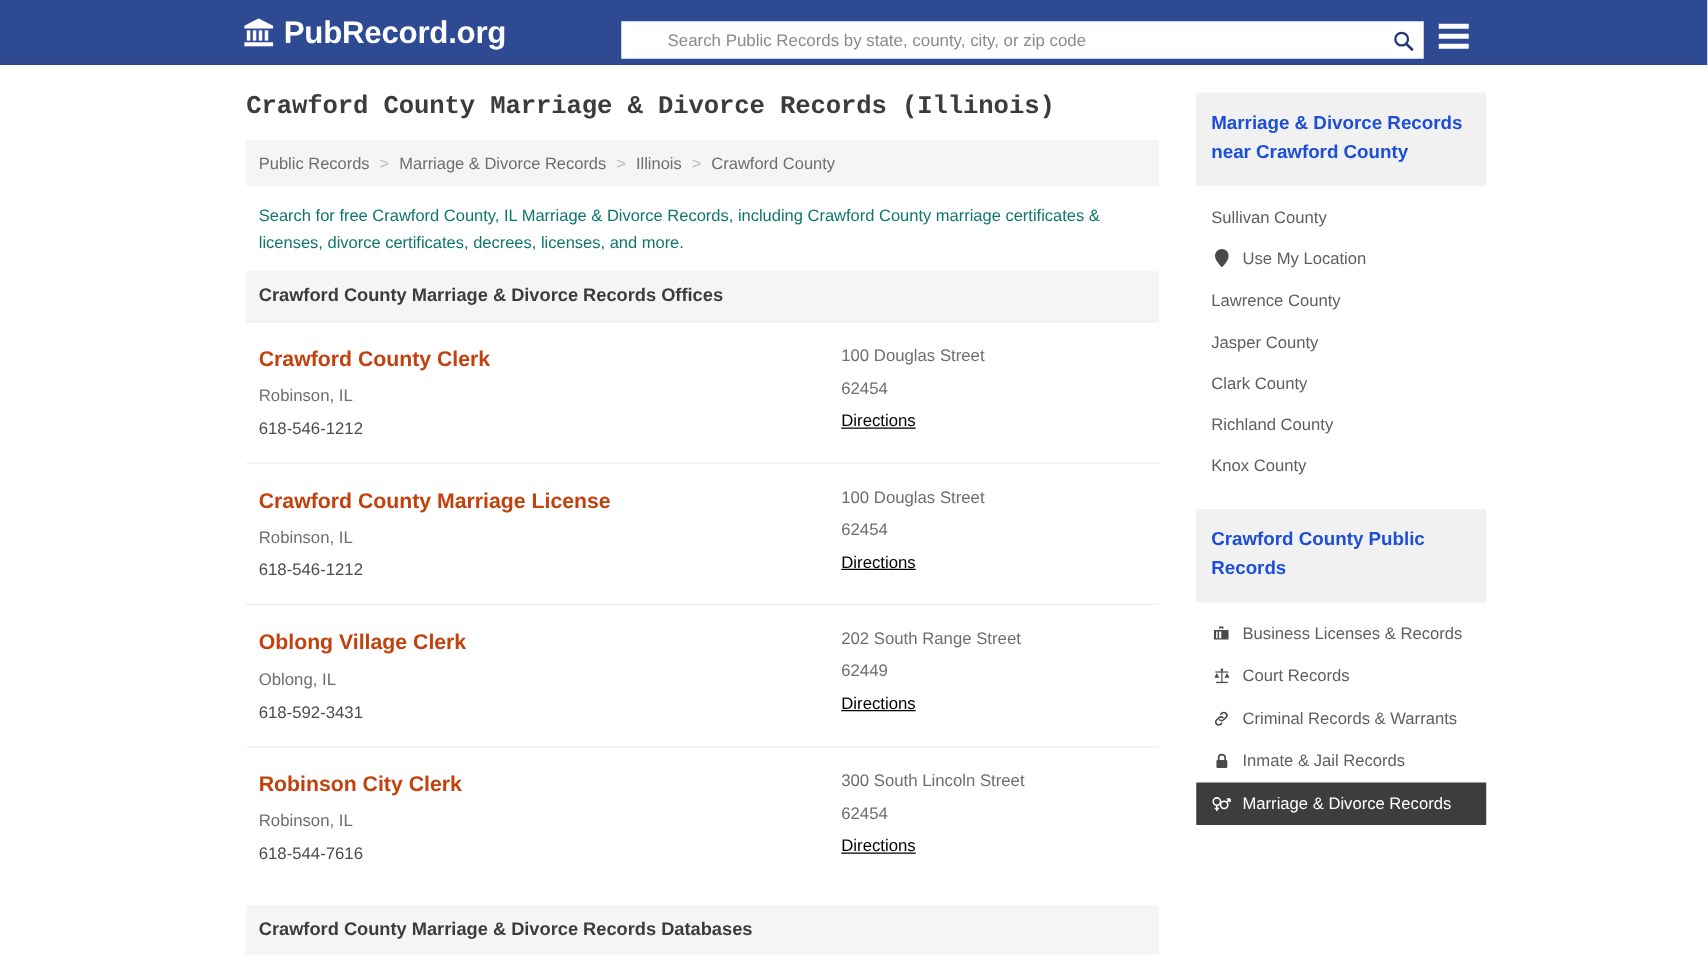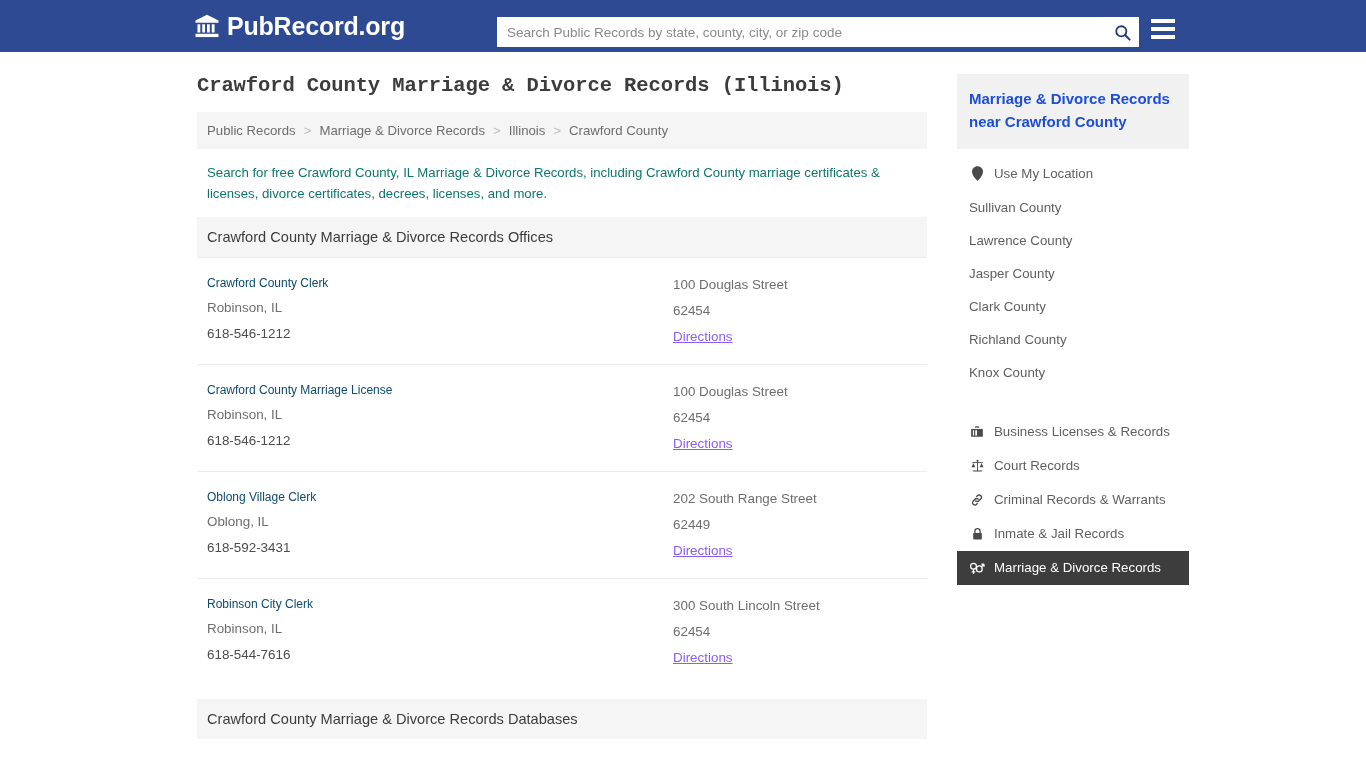--- a/index.html
+++ b/index.html
@@ -37,20 +37,21 @@
   }
   .searchwrap {
     position: absolute;
     left: 497px;
     top: 17px;
     width: 642px;
     height: 30px;
     background: #ffffff;
     display: flex;
     align-items: center;
+    padding-left: 27px;
   }
   .searchwrap input {
     flex: 1;
     border: 0;
     outline: none;
     height: 28px;
     padding: 0 10px;
     font-size: 13.5px;
     color: #333;
     font-family: "Liberation Sans", sans-serif;
@@ -117,21 +118,21 @@
     line-height: 1.58;
     padding: 14px 10px 12px 10px;
     margin: 0;
   }
 
   
   .section-head {
     background: #f5f5f5;
     padding: 12px 10px;
     font-size: 14.6px;
-    font-weight: normal;
+    font-weight: bold;
     color: #3c3c3c;
   }
   .section-sub {
     font-size: 13.2px;
     color: #6e6e6e;
     padding: 15px 10px 13px 10px;
     margin: 0;
   }
 
   
@@ -143,28 +144,28 @@
   .office:first-child { border-top: 0; }
   .office .col-left { width: 466px; flex: none; }
   .office .col-right { flex: 1; }
   .office .line {
     font-size: 13.4px;
     color: #6e6e6e;
     line-height: 1.94;
     white-space: nowrap;
   }
   .office .name {
-    font-size: 12px;
-    font-weight: normal;
-    color: #0c4a6e;
+    font-size: 17px;
+    font-weight: bold;
+    color: #c2410c;
     line-height: 1.9;
   }
   .office .phone { color: #4c4c4c; }
   .office .directions {
-    color: #8b5cf6;
+    color: #000000;
     text-decoration: underline;
     cursor: pointer;
     font-size: 13.4px;
     line-height: 1.94;
   }
 
   
   .widget { margin-bottom: 18px; }
   .widget-head {
     background: #f1f1f1;
@@ -304,50 +305,51 @@
 
     </div>
 
     <div class="sidebar">
 
       <div class="widget">
         <div class="widget-head">Marriage &amp; Divorce Records near Crawford County</div>
         <div class="widget-list">
 
           <div class="widget-item">
+            <span class="lbl">Sullivan County</span>
+          </div>
+
+          <div class="widget-item">
             <span class="ico">
               <svg width="11" height="15" viewBox="0 0 24 32">
                 <path fill="#4a4a4a" d="M12 0C5.4 0 0 5.4 0 12c0 9 12 20 12 20s12-11 12-20c0-6.6-5.4-12-12-12z"></path>
               </svg>
             </span>
             <span class="lbl">Use My Location</span>
           </div>
-
-          <div class="widget-item">
-            <span class="lbl">Sullivan County</span>
-          </div>
           <div class="widget-item">
             <span class="lbl">Lawrence County</span>
           </div>
           <div class="widget-item">
             <span class="lbl">Jasper County</span>
           </div>
           <div class="widget-item">
             <span class="lbl">Clark County</span>
           </div>
           <div class="widget-item">
             <span class="lbl">Richland County</span>
           </div>
           <div class="widget-item">
             <span class="lbl">Knox County</span>
           </div>
         </div>
       </div>
 
       <div class="widget">
+        <div class="widget-head">Crawford County Public Records</div>
         <div class="widget-list">
 
           <div class="widget-item">
             <span class="ico">
               <svg width="14" height="14" viewBox="0 0 24 24">
                 <path fill="#4a4a4a" d="M9 2h6v3h-2V4h-2v1H9V2zM2 7h20v13H2V7zm3 2v9h2V9H5zm4 0v9h3V9H9z"></path>
               </svg>
             </span>
             <span class="lbl">Business Licenses &amp; Records</span>
           </div>

